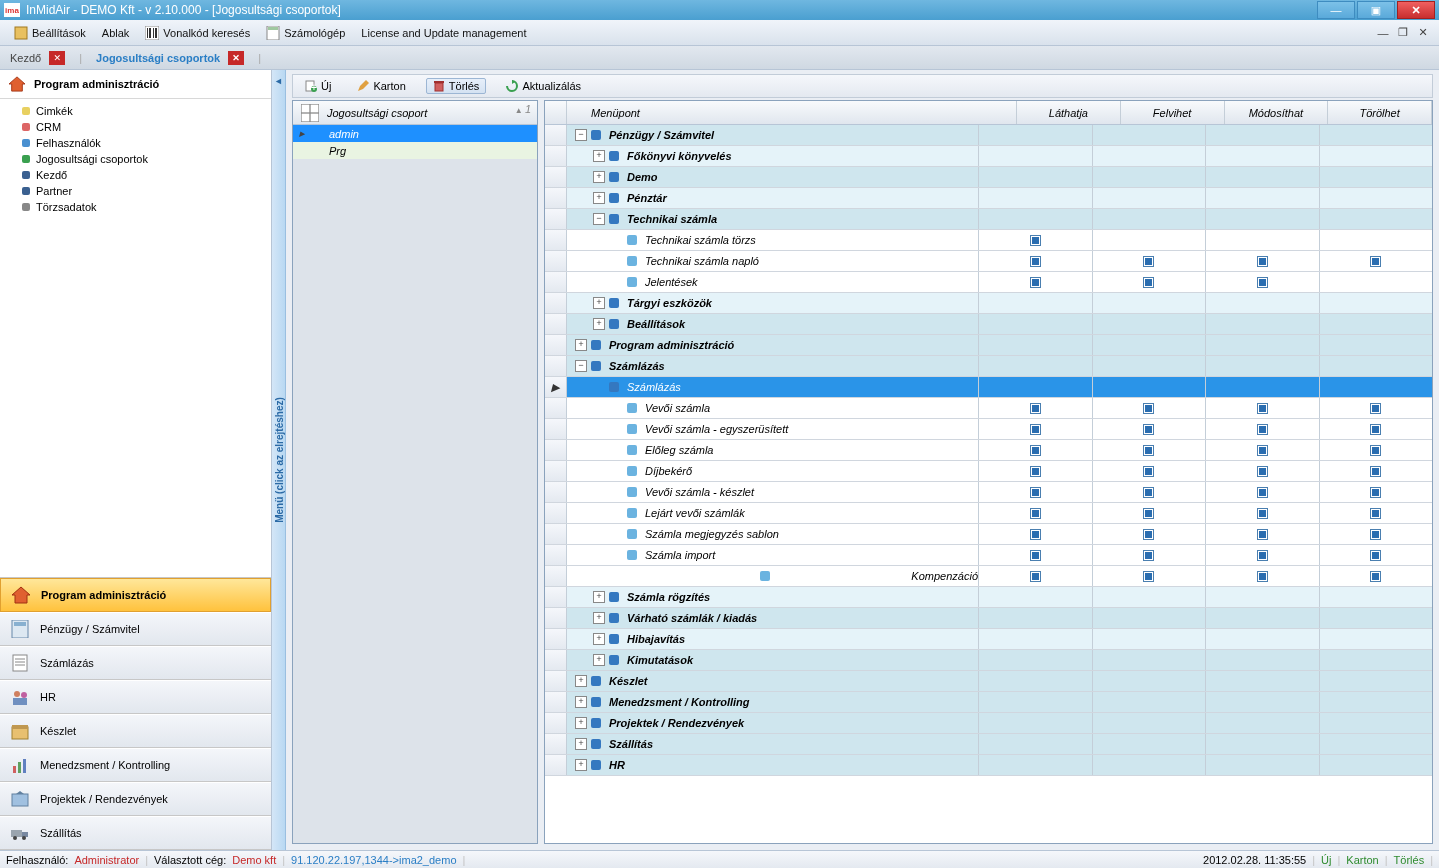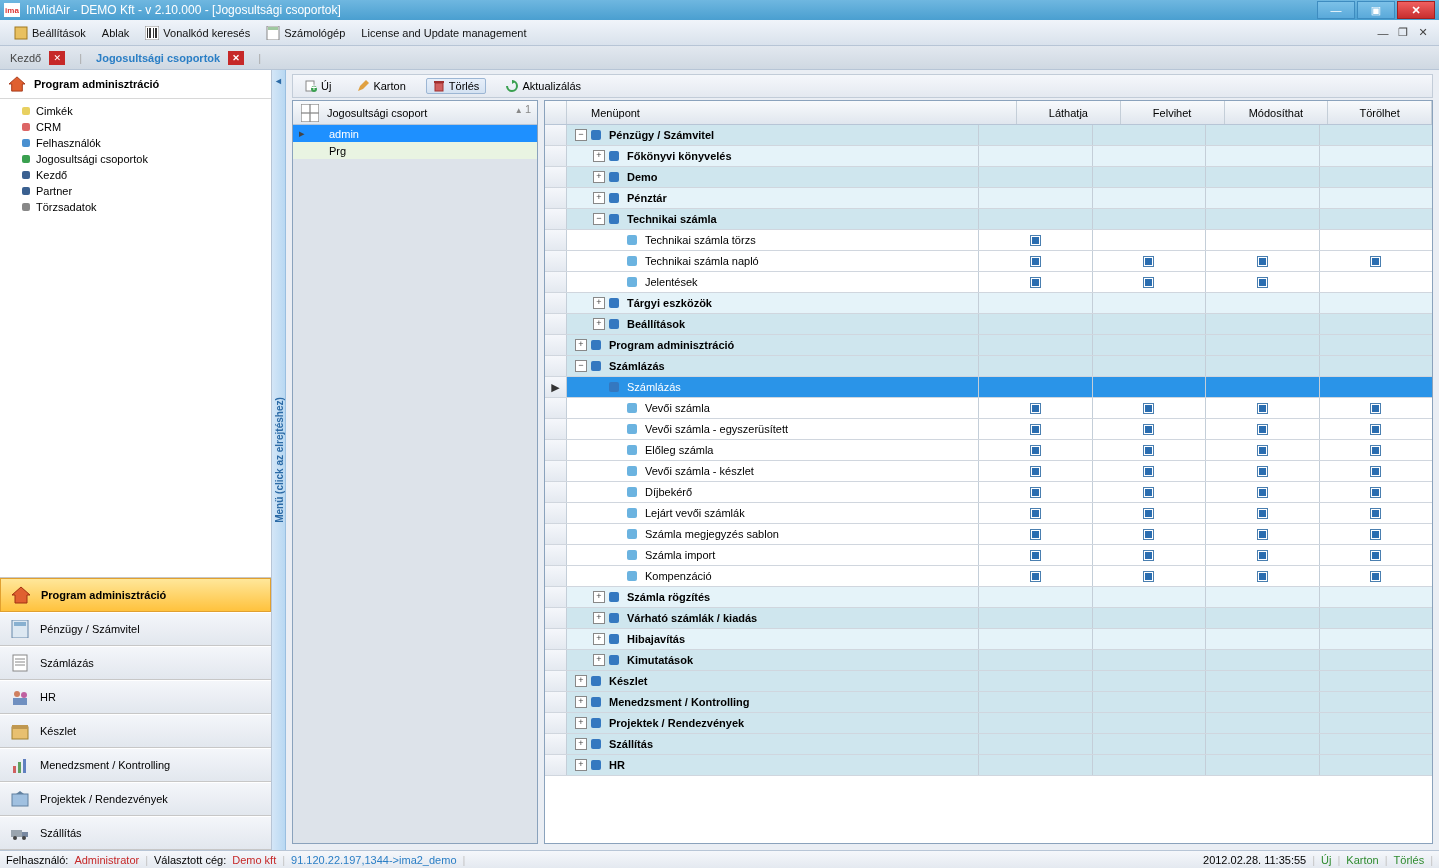--- a/index.html
+++ b/index.html
@@ -39,21 +39,21 @@
 .collapser { width:14px; background:linear-gradient(90deg,#d4e6f7,#b8d8f2); border-right:1px solid #9abfe0; position:relative;}
 .collapser .v { position:absolute; top:50%; left:50%; transform:translate(-50%,-50%) rotate(-90deg); color:#2b6aa6; font-size:10px; white-space:nowrap; font-weight:bold;}
 .collapser .arrow{position:absolute;top:6px;left:2px;color:#2b6aa6;font-size:9px;}
 
 .main { flex:1; display:flex; flex-direction:column; background:#eaeef4;}
 .toolbar { height:24px; margin:4px 6px 2px 6px; background:linear-gradient(#f5f7fb,#e4e9f0); border:1px solid #c2ccd8; display:flex;align-items:center; padding:0 6px; gap:14px;}
 .toolbar .tb { display:flex;align-items:center; gap:4px; padding:1px 6px;}
 .toolbar .tb.delete { border:1px solid #9cb6d4; background:linear-gradient(#e7effa,#d4e2f2); border-radius:2px;}
 .toolbar .ico{width:12px;height:12px;}
 
-.panes { flex:1; display:flex; gap:6px; padding:0 6px 6px 6px; overflow:hidden;}
+.panes { flex:1; display:flex; gap:6px; padding:0 6px 6px 6px; overflow:hidden;font-style:italic;}
 .groups { width:246px; border:1px solid #8aa2bc; background:#dde3ea; display:flex; flex-direction:column;}
 .groups .ghdr { height:24px; display:flex;align-items:center; background:linear-gradient(#f8fafc,#e0e6ee); border-bottom:1px solid #b7c5d6; position:relative;}
 .groups .ghdr .icon{width:18px;height:18px;margin:0 8px;}
 .groups .ghdr .ttl{flex:1;}
 .groups .ghdr .sort{position:absolute;right:6px;top:2px;font-size:8px;color:#888;}
 .groups .grow { height:17px; display:flex;align-items:center; padding-left:36px;}
 .groups .grow.sel { background:#1e90ff; color:#fff;}
 .groups .grow.sel .ptr{position:absolute;margin-left:-30px;color:#444;}
 .groups .grow.alt { background:#e9f4e2;}
 
@@ -560,60 +560,60 @@
               </div>
               <div class="pc">
                 <div class="cb"></div>
               </div>
             </div>
             <div class="row white">
               <div class="gut"></div>
               <div class="c1" style="padding-left: 44px;">
                 <div style="width: 16px;"></div>
                 <div class="mico lt"></div>
+                <span>Díjbekérő</span>
+              </div>
+              <div class="pc">
+                <div class="cb"></div>
+              </div>
+              <div class="pc">
+                <div class="cb"></div>
+              </div>
+              <div class="pc">
+                <div class="cb"></div>
+              </div>
+              <div class="pc">
+                <div class="cb"></div>
+              </div>
+            </div>
+            <div class="row white">
+              <div class="gut"></div>
+              <div class="c1" style="padding-left: 44px;">
+                <div style="width: 16px;"></div>
+                <div class="mico lt"></div>
                 <span>Vevői számla - készlet</span>
               </div>
               <div class="pc">
                 <div class="cb"></div>
               </div>
               <div class="pc">
                 <div class="cb"></div>
               </div>
               <div class="pc">
                 <div class="cb"></div>
               </div>
               <div class="pc">
                 <div class="cb"></div>
               </div>
             </div>
             <div class="row white">
               <div class="gut"></div>
               <div class="c1" style="padding-left: 44px;">
                 <div style="width: 16px;"></div>
                 <div class="mico lt"></div>
-                <span>Díjbekérő</span>
-              </div>
-              <div class="pc">
-                <div class="cb"></div>
-              </div>
-              <div class="pc">
-                <div class="cb"></div>
-              </div>
-              <div class="pc">
-                <div class="cb"></div>
-              </div>
-              <div class="pc">
-                <div class="cb"></div>
-              </div>
-            </div>
-            <div class="row white">
-              <div class="gut"></div>
-              <div class="c1" style="padding-left: 44px;">
-                <div style="width: 16px;"></div>
-                <div class="mico lt"></div>
                 <span>Lejárt vevői számlák</span>
               </div>
               <div class="pc">
                 <div class="cb"></div>
               </div>
               <div class="pc">
                 <div class="cb"></div>
               </div>
               <div class="pc">
                 <div class="cb"></div>
@@ -657,21 +657,21 @@
               </div>
               <div class="pc">
                 <div class="cb"></div>
               </div>
               <div class="pc">
                 <div class="cb"></div>
               </div>
             </div>
             <div class="row white">
               <div class="gut"></div>
-              <div class="c1" style="padding-left: 44px;">
+              <div class="c1" style="padding-left: 44px; justify-content: space-between;">
                 <div style="width: 16px;"></div>
                 <div class="mico lt"></div>
                 <span>Kompenzáció</span>
               </div>
               <div class="pc">
                 <div class="cb"></div>
               </div>
               <div class="pc">
                 <div class="cb"></div>
               </div>

